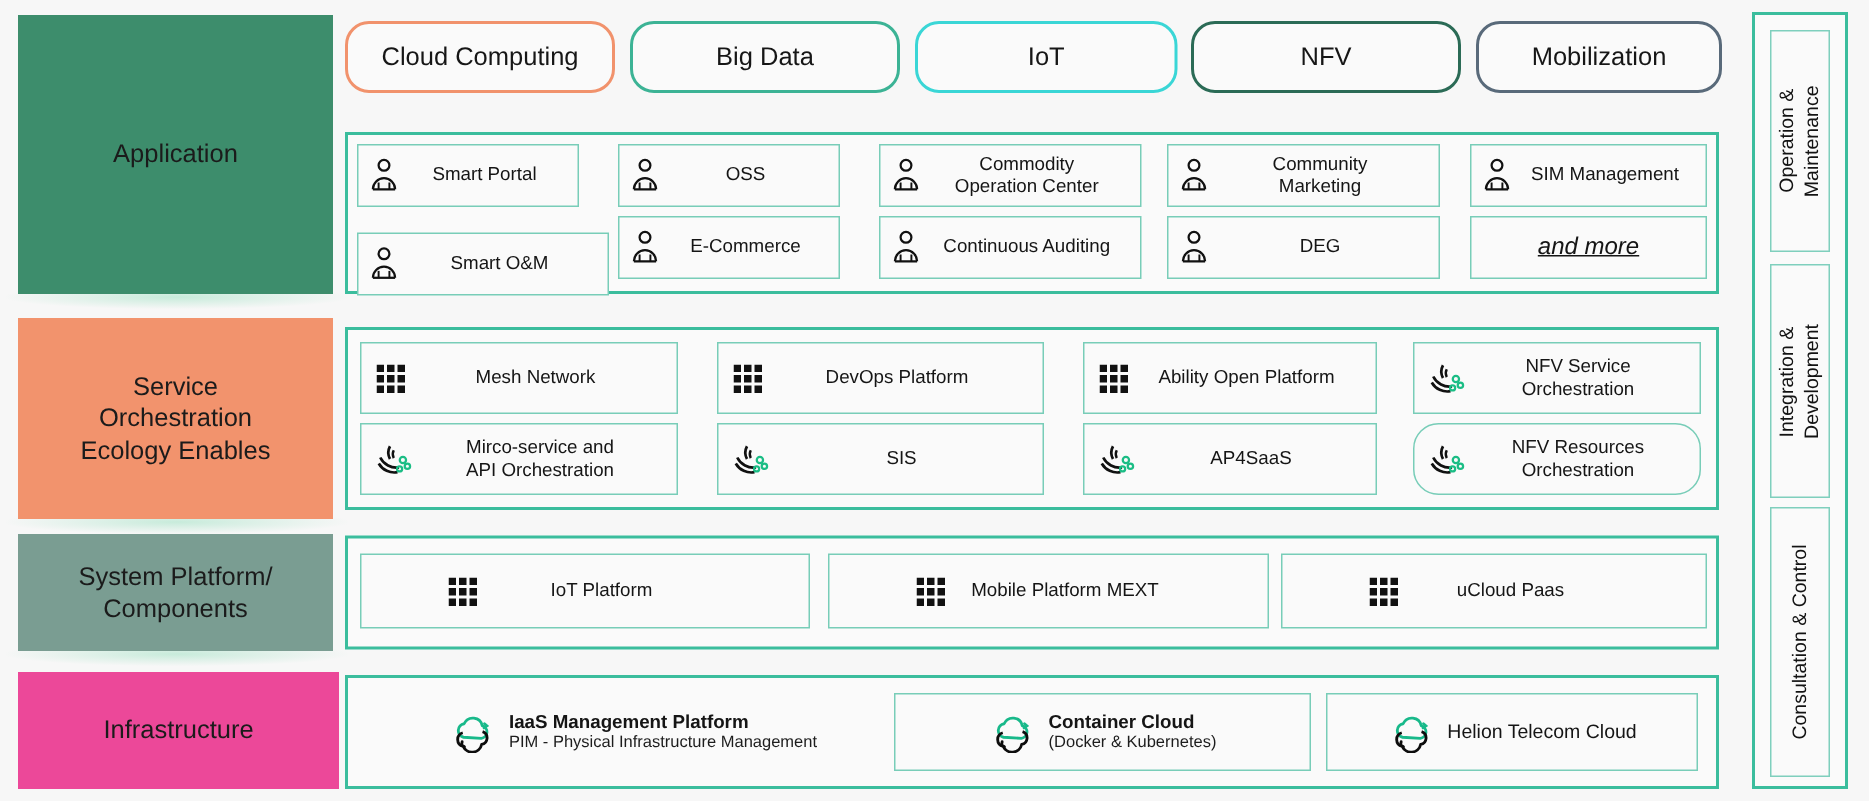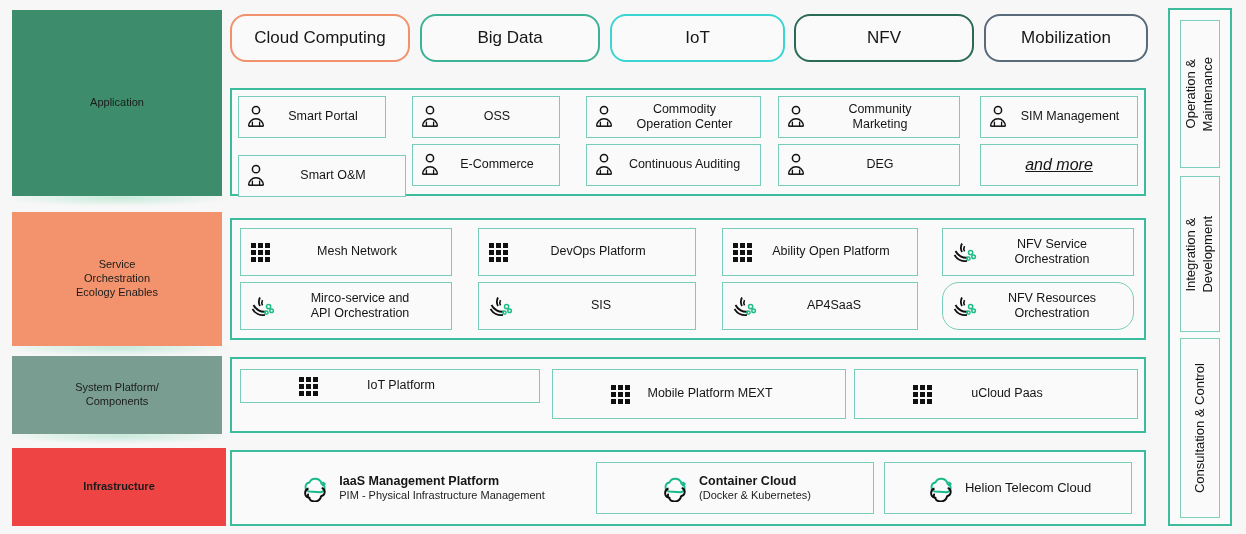--- a/index.html
+++ b/index.html
@@ -10,21 +10,21 @@
     color:#1a1a1a;
     overflow:hidden;
   }
   .canvas{position:relative;width:1246px;height:534px;box-sizing:border-box;}
 
   
   .layer-label{
     position:absolute;left:12px;
     display:flex;align-items:center;justify-content:center;
     text-align:center;line-height:1.25;
-    font-size:11px;color:#1b1b1b;
+    font-size:17px;color:#1b1b1b;
     box-sizing:border-box;
   }
   .layer-label span{display:block;padding:0 6px;}
   .panel{
     position:absolute;box-sizing:border-box;
     background:#fafafa;
     border:2px solid #3bbd9d;
   }
 
   
@@ -95,21 +95,21 @@
     <span>Orchestration</span>
     <span>Ecology Enables</span>
   </div>
 
   <div class="glow" style="top:428px;"></div>
   <div class="layer-label" style="top:356px;width:210px;height:78px;background:#7a9d92;flex-direction:column;">
     <span>System Platform/</span>
     <span>Components</span>
   </div>
 
-  <div class="layer-label" style="top:448px;width:214px;height:78px;background:#ef4444;font-weight:bold;">
+  <div class="layer-label" style="top:448px;width:214px;height:78px;background:#ec4899;">
     <span>Infrastructure</span>
   </div>
 
   <div id="chips">
       <div class="chip" style="left: 230px; top: 14px; width: 180px; height: 48px; border: 2.6px solid rgb(241, 146, 108);">
         <span>Cloud Computing</span>
       </div>
       <div class="chip" style="left: 420px; top: 14px; width: 180px; height: 48px; border: 2.6px solid rgb(60, 179, 149);">
         <span>Big Data</span>
       </div>
@@ -356,21 +356,21 @@
             <circle cx="21.6" cy="16.8" r="1.8" fill="none" stroke="#1bbd85" stroke-width="1.5"></circle>
             <circle cx="16.4" cy="18.6" r="1.7" fill="none" stroke="#1bbd85" stroke-width="1.5"></circle>
           </svg>
         </span>
         <span class="lbl">NFV Resources<br>Orchestration</span>
       </div>
     </div>
 
   <div class="panel" style="left:230px;top:357px;width:916px;height:76px;"></div>
   <div id="sys-items">
-      <div class="tile" style="left: 240px; top: 369px; width: 300px; height: 34px; padding-left: 56px; padding-right: 56px;">
+      <div class="tile" style="left: 240px; top: 369px; width: 300px; height: 50px; padding-left: 56px; padding-right: 56px;">
         <span class="ico" style="width: 22px;">
           <svg width="19" height="19" viewBox="0 0 19 19">
             <rect x="0" y="0" width="5" height="5" fill="#111"></rect>
             <rect x="7" y="0" width="5" height="5" fill="#111"></rect>
             <rect x="14" y="0" width="5" height="5" fill="#111"></rect>
             <rect x="0" y="7" width="5" height="5" fill="#111"></rect>
             <rect x="7" y="7" width="5" height="5" fill="#111"></rect>
             <rect x="14" y="7" width="5" height="5" fill="#111"></rect>
             <rect x="0" y="14" width="5" height="5" fill="#111"></rect>
             <rect x="7" y="14" width="5" height="5" fill="#111"></rect>

